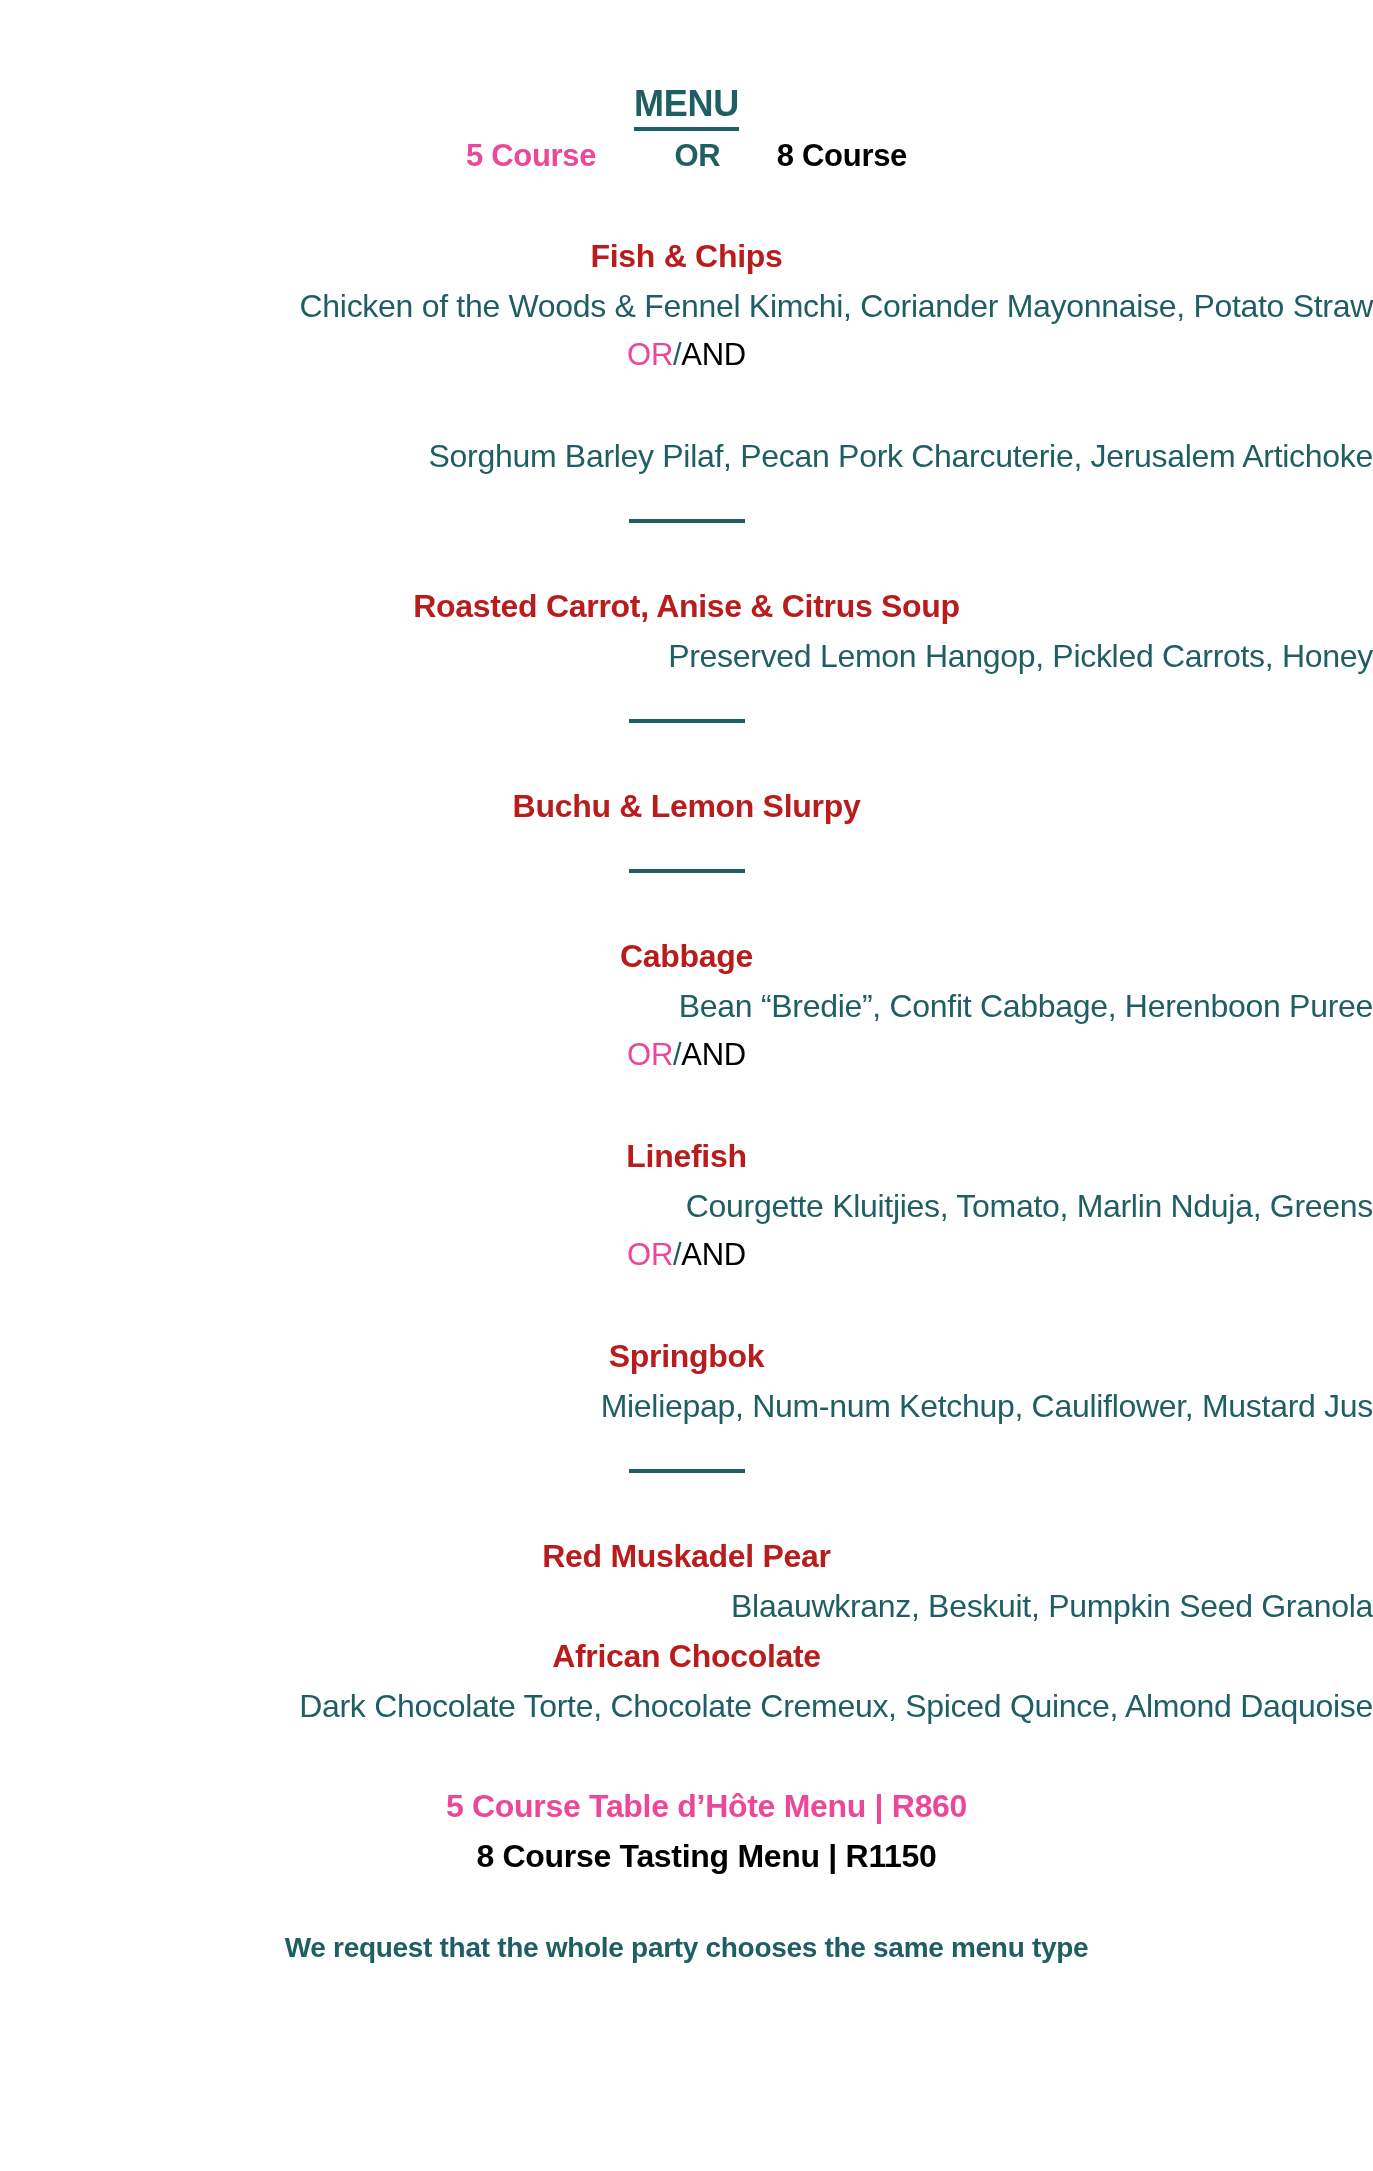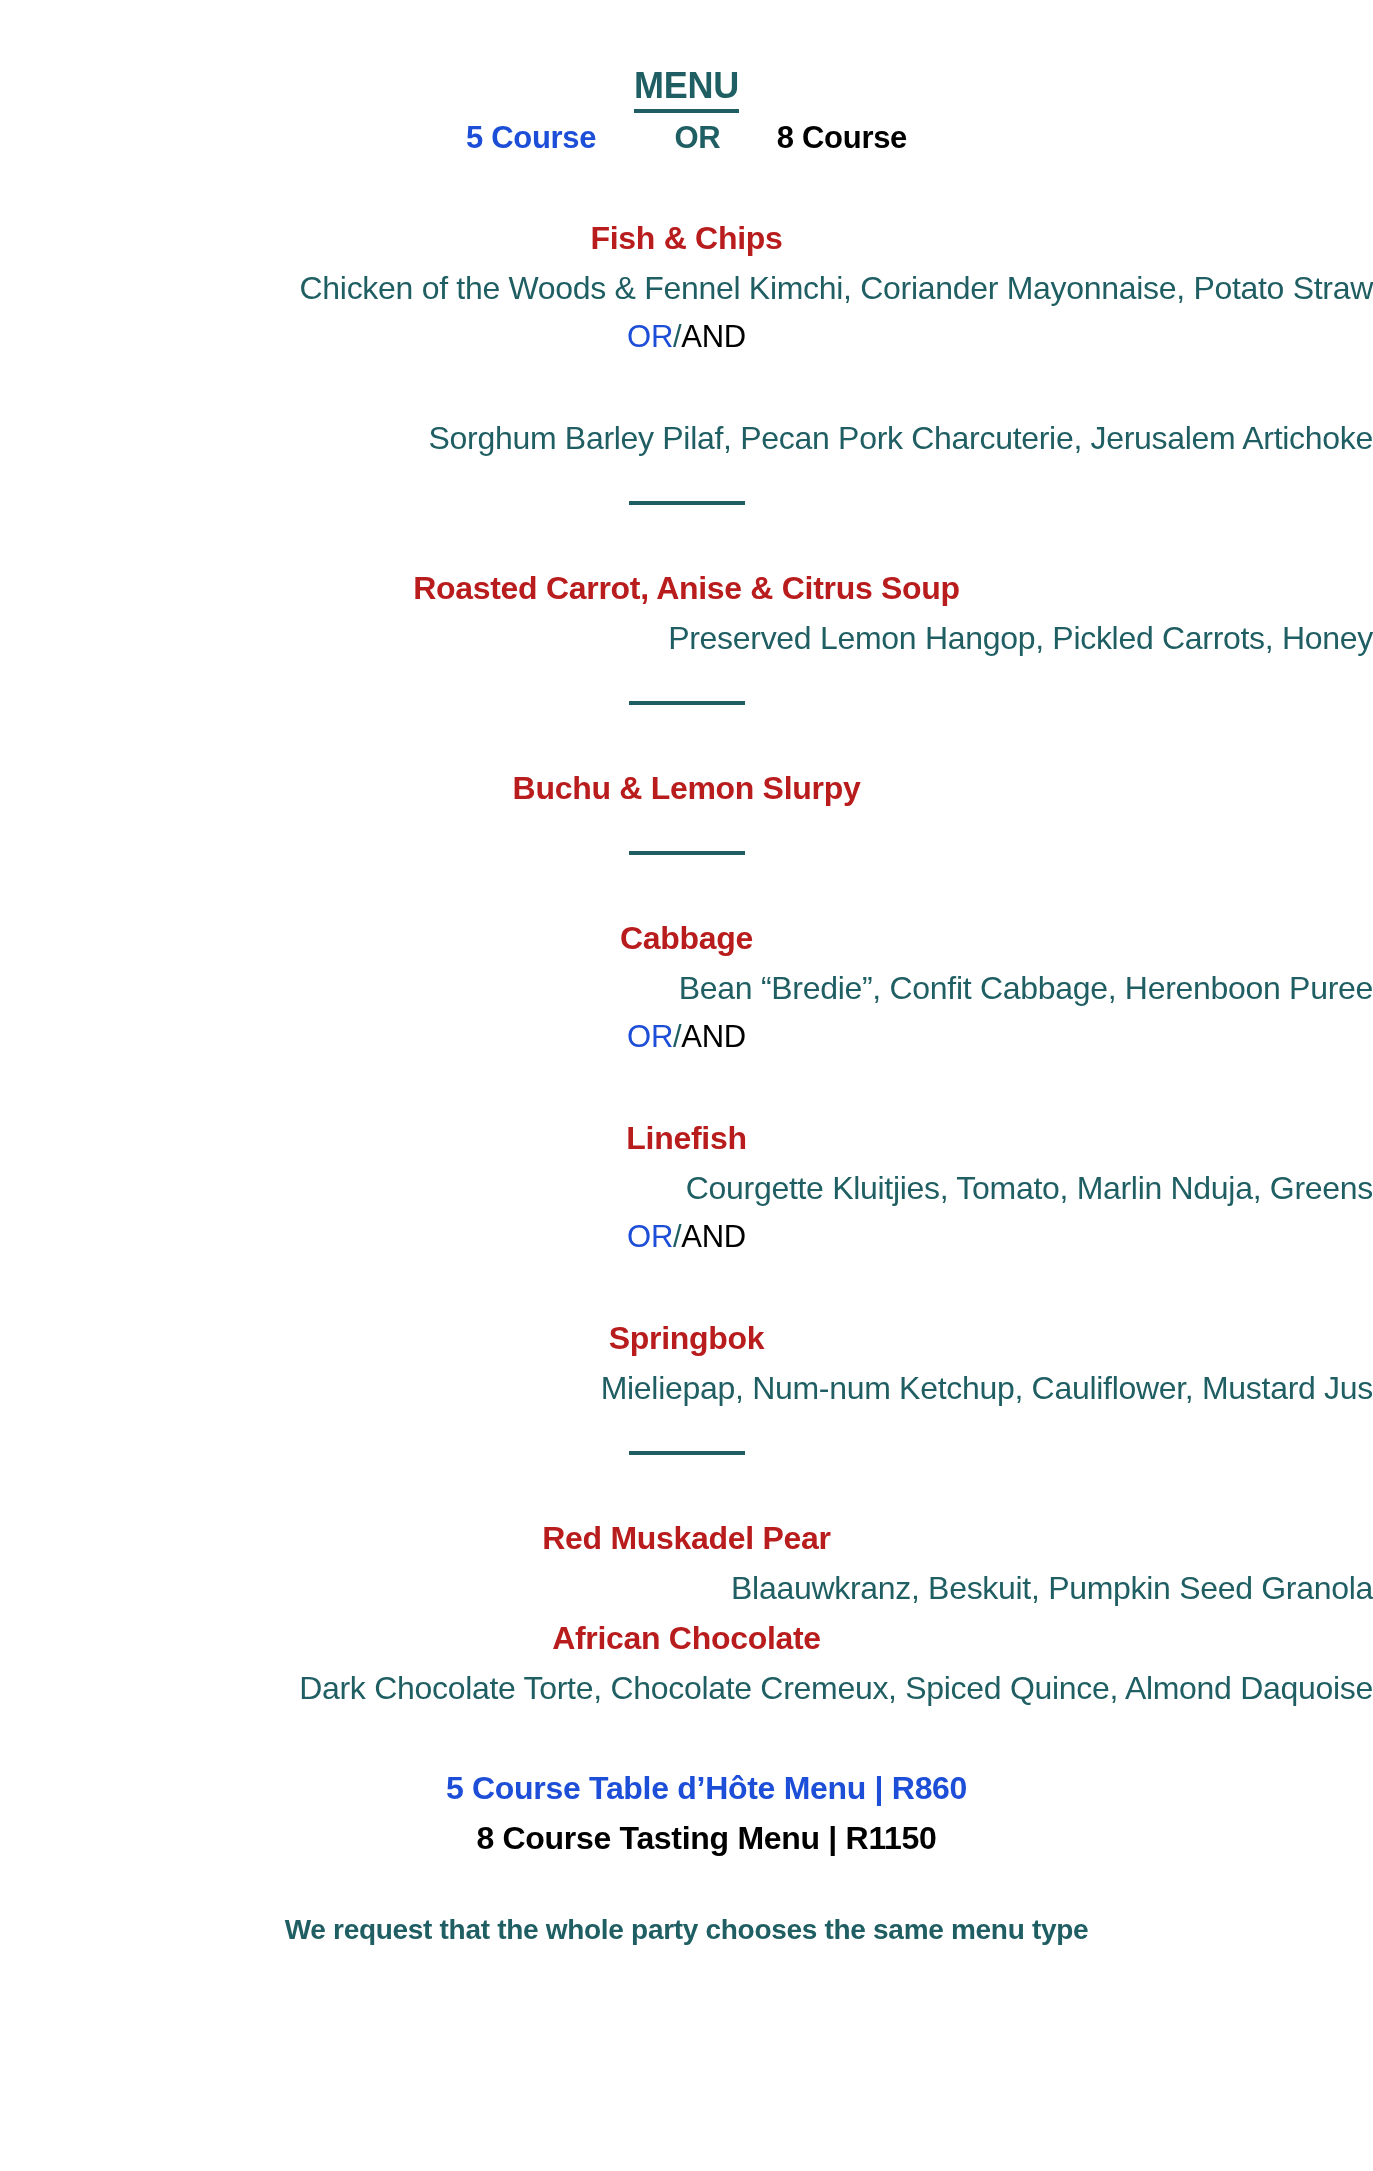--- a/index.html
+++ b/index.html
@@ -9,25 +9,25 @@
   }
   body {
     width: 1373px;
     height: 2171px;
     overflow: hidden;
     font-family: "Liberation Sans", "DejaVu Sans", sans-serif;
     text-align: center;
     letter-spacing: -0.3px;
   }
   .menu {
-    padding-top: 60px;
+    padding-top: 78px;
   }
   .teal  { color: #1F5E62; }
   .red   { color: #000000; }
-  .gray  { color: #1d4ed8; }
+  .gray  { color: #ec4899; }
 
   .menu-title-row {
     line-height: 52px;
     font-size: 36px;
     font-weight: bold;
   }
   .menu-title-underline {
     display: inline-block;
     border-bottom: 4px solid #1F5E62;
     padding-bottom: 1px;

